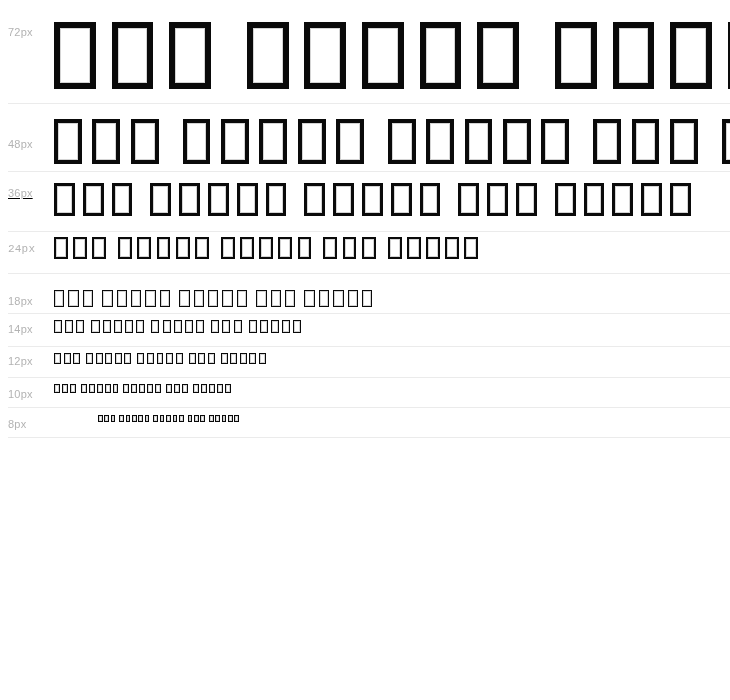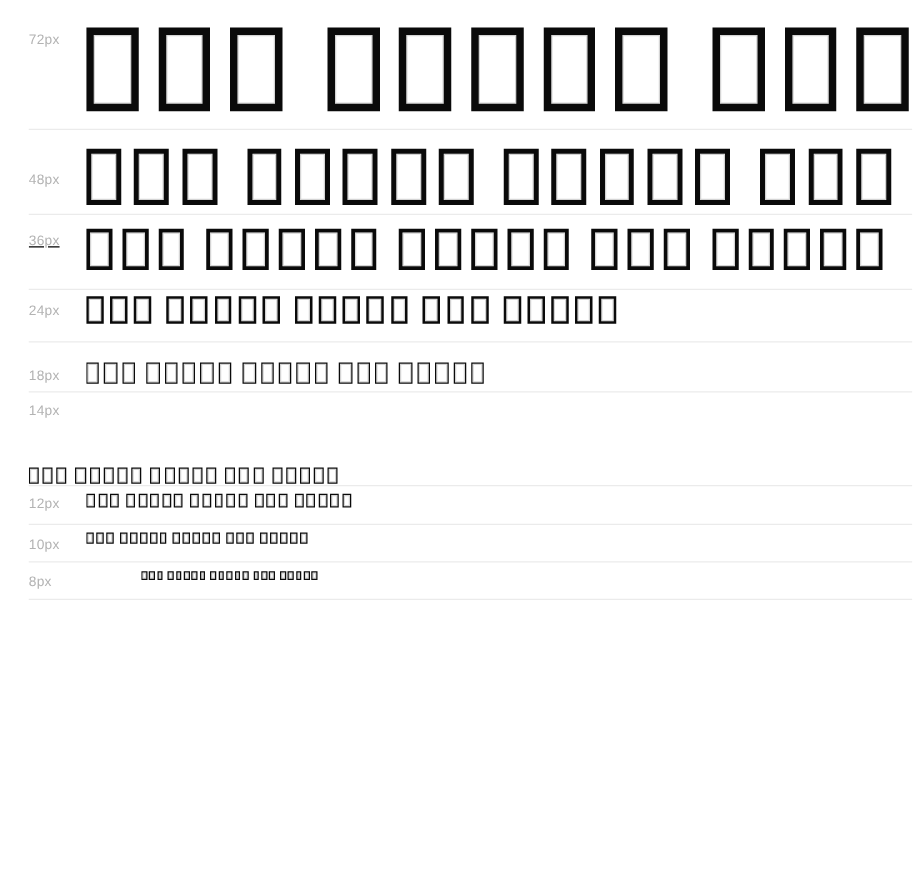--- a/index.html
+++ b/index.html
@@ -17,21 +17,20 @@
   }
   #size-list {
     margin-left: 8px;          
   }
   .row {
     display: flex;
     align-items: flex-start;
     box-sizing: border-box;
     border-bottom: 1px solid var(--divider, #ebebeb);
     overflow: hidden;
-    margin-left: 15px;
   }
   .size-label {
     flex: 0 0 46px;
     width: 46px;
     font-size: 11px;
     line-height: 14px;
     color: var(--label, #b3b3b3);
     letter-spacing: 0.2px;
     user-select: none;
   }
@@ -63,27 +62,27 @@
   
   .row:nth-of-type(1) { min-height: 104px; }
   .row:nth-of-type(1) .size-label { padding-top: 25px; }
   .row:nth-of-type(1) .sample { padding-top: 22px; }
   .row:nth-of-type(2) { min-height: 68px; align-items: center; }
   .row:nth-of-type(2) .size-label { padding-top: 13px; }
   .row:nth-of-type(2) .sample { padding-top: 11px; }
   .row:nth-of-type(3) { min-height: 60px; text-decoration: underline; }
   .row:nth-of-type(3) .size-label { padding-top: 14px; }
   .row:nth-of-type(3) .sample { padding-top: 11px; }
-  .row:nth-of-type(4) { min-height: 42px; }
+  .row:nth-of-type(4) { min-height: 42px; font-family: Liberation Mono, monospace; }
   .row:nth-of-type(4) .size-label { padding-top: 10px; }
   .row:nth-of-type(4) .sample { padding-top: 5px; }
   .row:nth-of-type(5) { min-height: 40px; align-items: center; }
   .row:nth-of-type(5) .size-label { padding-top: 15px; }
   .row:nth-of-type(5) .sample { padding-top: 11px; }
-  .row:nth-of-type(6) { min-height: 33px; flex-direction: column; }
+  .row:nth-of-type(6) { min-height: 33px; }
   .row:nth-of-type(6) .size-label { padding-top: 8px; }
   .row:nth-of-type(6) .sample { padding-top: 6px; }
   .row:nth-of-type(7) { min-height: 31px; }
   .row:nth-of-type(7) .size-label { padding-top: 7px; }
   .row:nth-of-type(7) .sample { padding-top: 6px; }
   .row:nth-of-type(8) { min-height: 30px; justify-content: flex-end; }
   .row:nth-of-type(8) .size-label { padding-top: 9px; }
   .row:nth-of-type(8) .sample { padding-top: 6px; }
   .row:nth-of-type(9) { min-height: 30px; gap: 44px; }
   .row:nth-of-type(9) .size-label { padding-top: 9px; }

